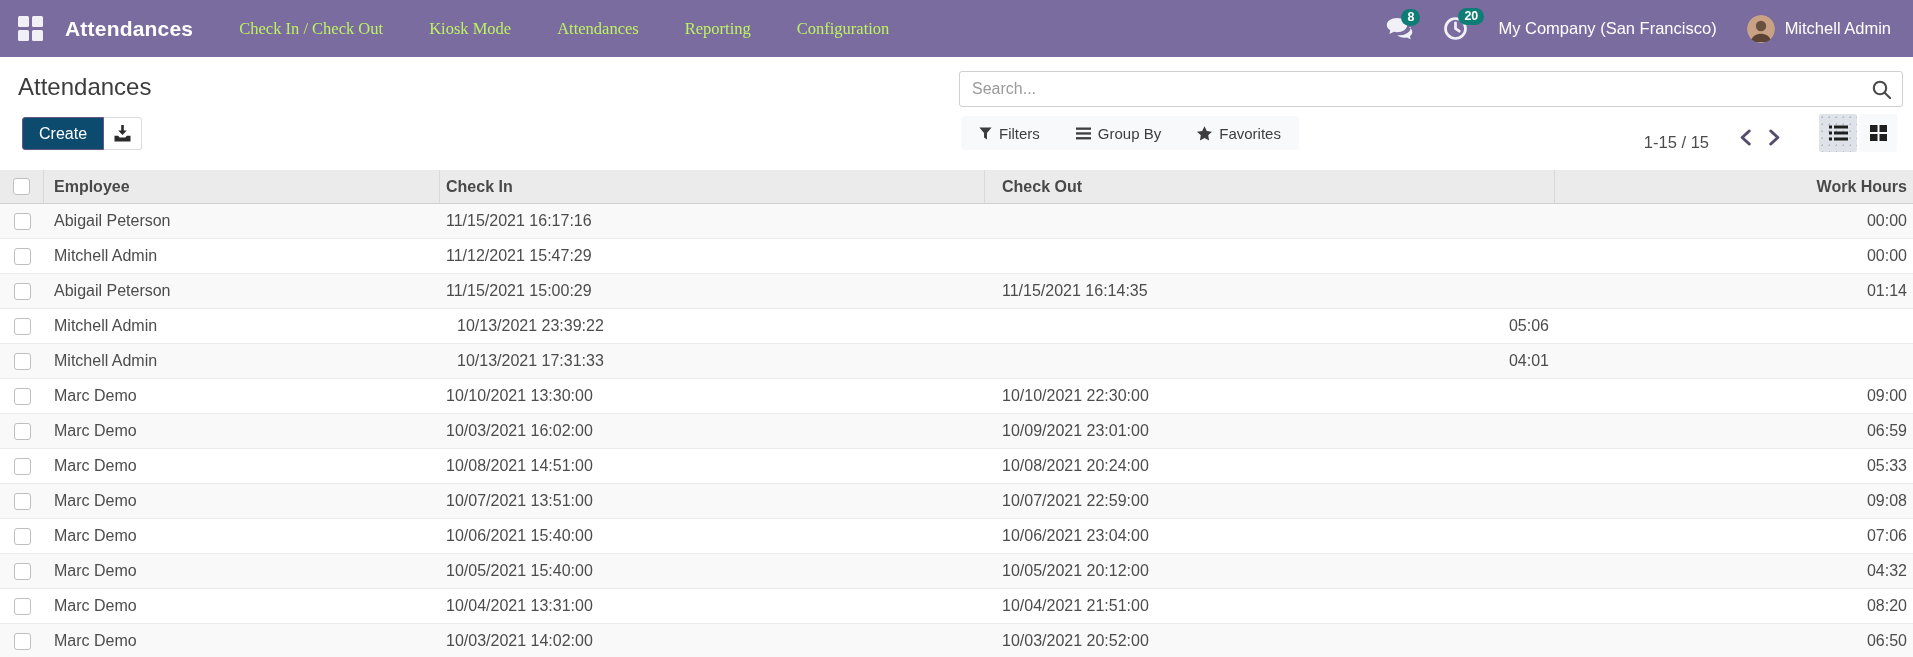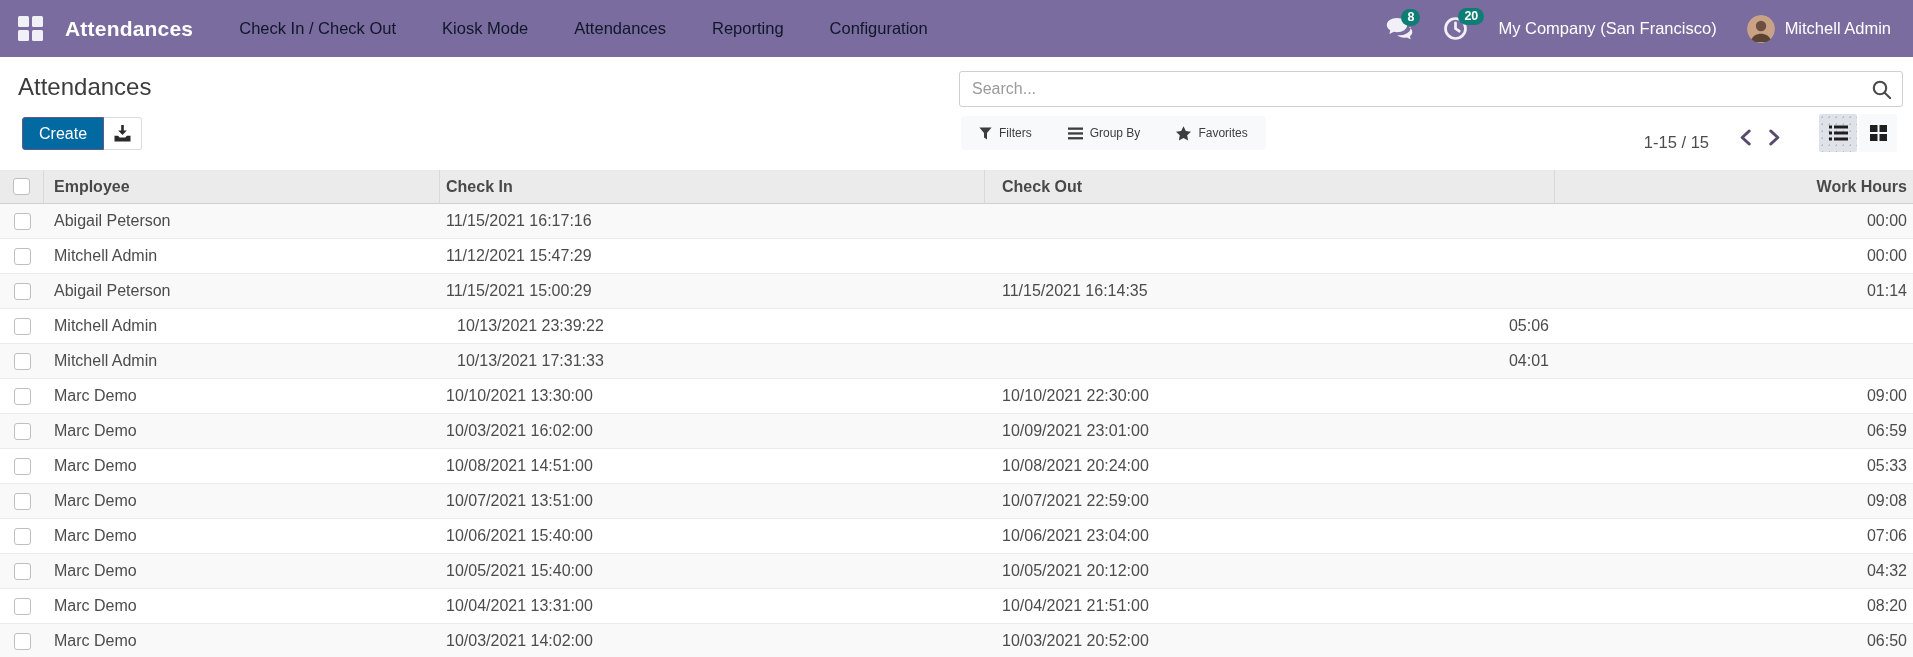--- a/index.html
+++ b/index.html
@@ -6,21 +6,21 @@
   html, body { width: 1913px; height: 657px; overflow: hidden; background: #fff;
     font-family: "Liberation Sans", sans-serif; }
 
   
   .navbar { height: 57px; background: #7a6c9e; display: flex; align-items: center;
     padding: 0 22px 0 18px; color: #fff; }
   .apps-btn { display: grid; grid-template-columns: 11px 11px; grid-gap: 3px; cursor: pointer; }
   .apps-btn i { width: 11px; height: 11px; background: #f2f0f7; border-radius: 1.5px; display: block; }
   .brand { margin-left: 22px; font-size: 21px; font-weight: 700; letter-spacing: .2px; cursor: pointer; }
   .menu { margin-left: 46px; display: flex; gap: 46px; font-size: 16.5px; }
-  .menu-item { color: #0f172a; cursor: pointer; white-space: nowrap; }
+  .menu-item { color: #bef264; cursor: pointer; white-space: nowrap; font-family: Liberation Serif, serif; }
   .nav-right { margin-left: auto; display: flex; align-items: center; }
   .icon-wrap { position: relative; margin-right: 30px; cursor: pointer; display: flex; }
   .badge { position: absolute; top: -8px; left: 15px; background: #0d7d76; color: #fff;
     font-size: 12.5px; font-weight: 700; border-radius: 10px; padding: 2px 6px; line-height: 1; }
   .company { font-size: 16.5px; margin-right: 30px; cursor: pointer; }
   .avatar { width: 28px; height: 28px; border-radius: 50%; overflow: hidden; margin-right: 10px;
     display: inline-flex; cursor: pointer; }
   .username { font-size: 16.5px; cursor: pointer; }
 
   
@@ -29,30 +29,30 @@
 
   .search-box { position: absolute; left: 959px; top: 14px; width: 944px; height: 36px;
     border: 1px solid #cfcfcf; border-radius: 3px; background: #fff; display: flex; align-items: center; }
   .search-box input { flex: 1; border: none; outline: none; font-size: 16px; padding: 0 10px 0 12px;
     color: #4c4c4c; font-family: "Liberation Sans", sans-serif; background: transparent; }
   .search-box input::placeholder { color: #9a9a9a; }
   .search-btn { width: 42px; height: 100%; display: flex; align-items: center; justify-content: center;
     cursor: pointer; background: transparent; border: none; }
 
   .create-group { position: absolute; left: 22px; top: 60px; display: flex; }
-  .btn-create { background: #0369a1; color: #fff; border: 1px solid #655887; font-size: 16px;
+  .btn-create { background: #0c4a6e; color: #fff; border: 1px solid #655887; font-size: 16px;
     height: 33px; padding: 0 16px; border-radius: 3px 0 0 3px; cursor: pointer;
     font-family: "Liberation Sans", sans-serif; }
   .btn-export { width: 38px; height: 33px; background: #fff; border: 1px solid #dcdcdc;
     border-left: none; border-radius: 0 3px 3px 0; display: flex; align-items: center;
     justify-content: center; cursor: pointer; }
 
   .filter-bar { position: absolute; left: 961px; top: 59px; height: 34px; background: #f8f9fa;
     border-radius: 4px; display: flex; align-items: center; padding: 0 18px; gap: 36px; }
-  .filter-item { display: flex; align-items: center; gap: 7px; font-size: 12px; color: #3d3d3d;
+  .filter-item { display: flex; align-items: center; gap: 7px; font-size: 15px; color: #3d3d3d;
     cursor: pointer; white-space: nowrap; }
 
   .pager-group { position: absolute; right: 16px; top: 57px; display: flex; align-items: flex-end; }
   .pager-text { font-size: 16.5px; color: #4c4c4c; margin-right: 22px; }
   .pager-btn { background: transparent; border: none; cursor: pointer; padding: 6px 9px; display: flex; }
   .view-switcher { display: flex; margin-left: 30px; gap: 2px; }
   .vs-btn { width: 38px; height: 38px; display: flex; align-items: center; justify-content: center;
     border: none; cursor: pointer; border-radius: 2px; background: #f8f9fa; }
   .vs-btn.active { background-color: #dfe3e9;
     background-image: radial-gradient(#b9c0ca 1px, transparent 1px); background-size: 7px 7px; }

